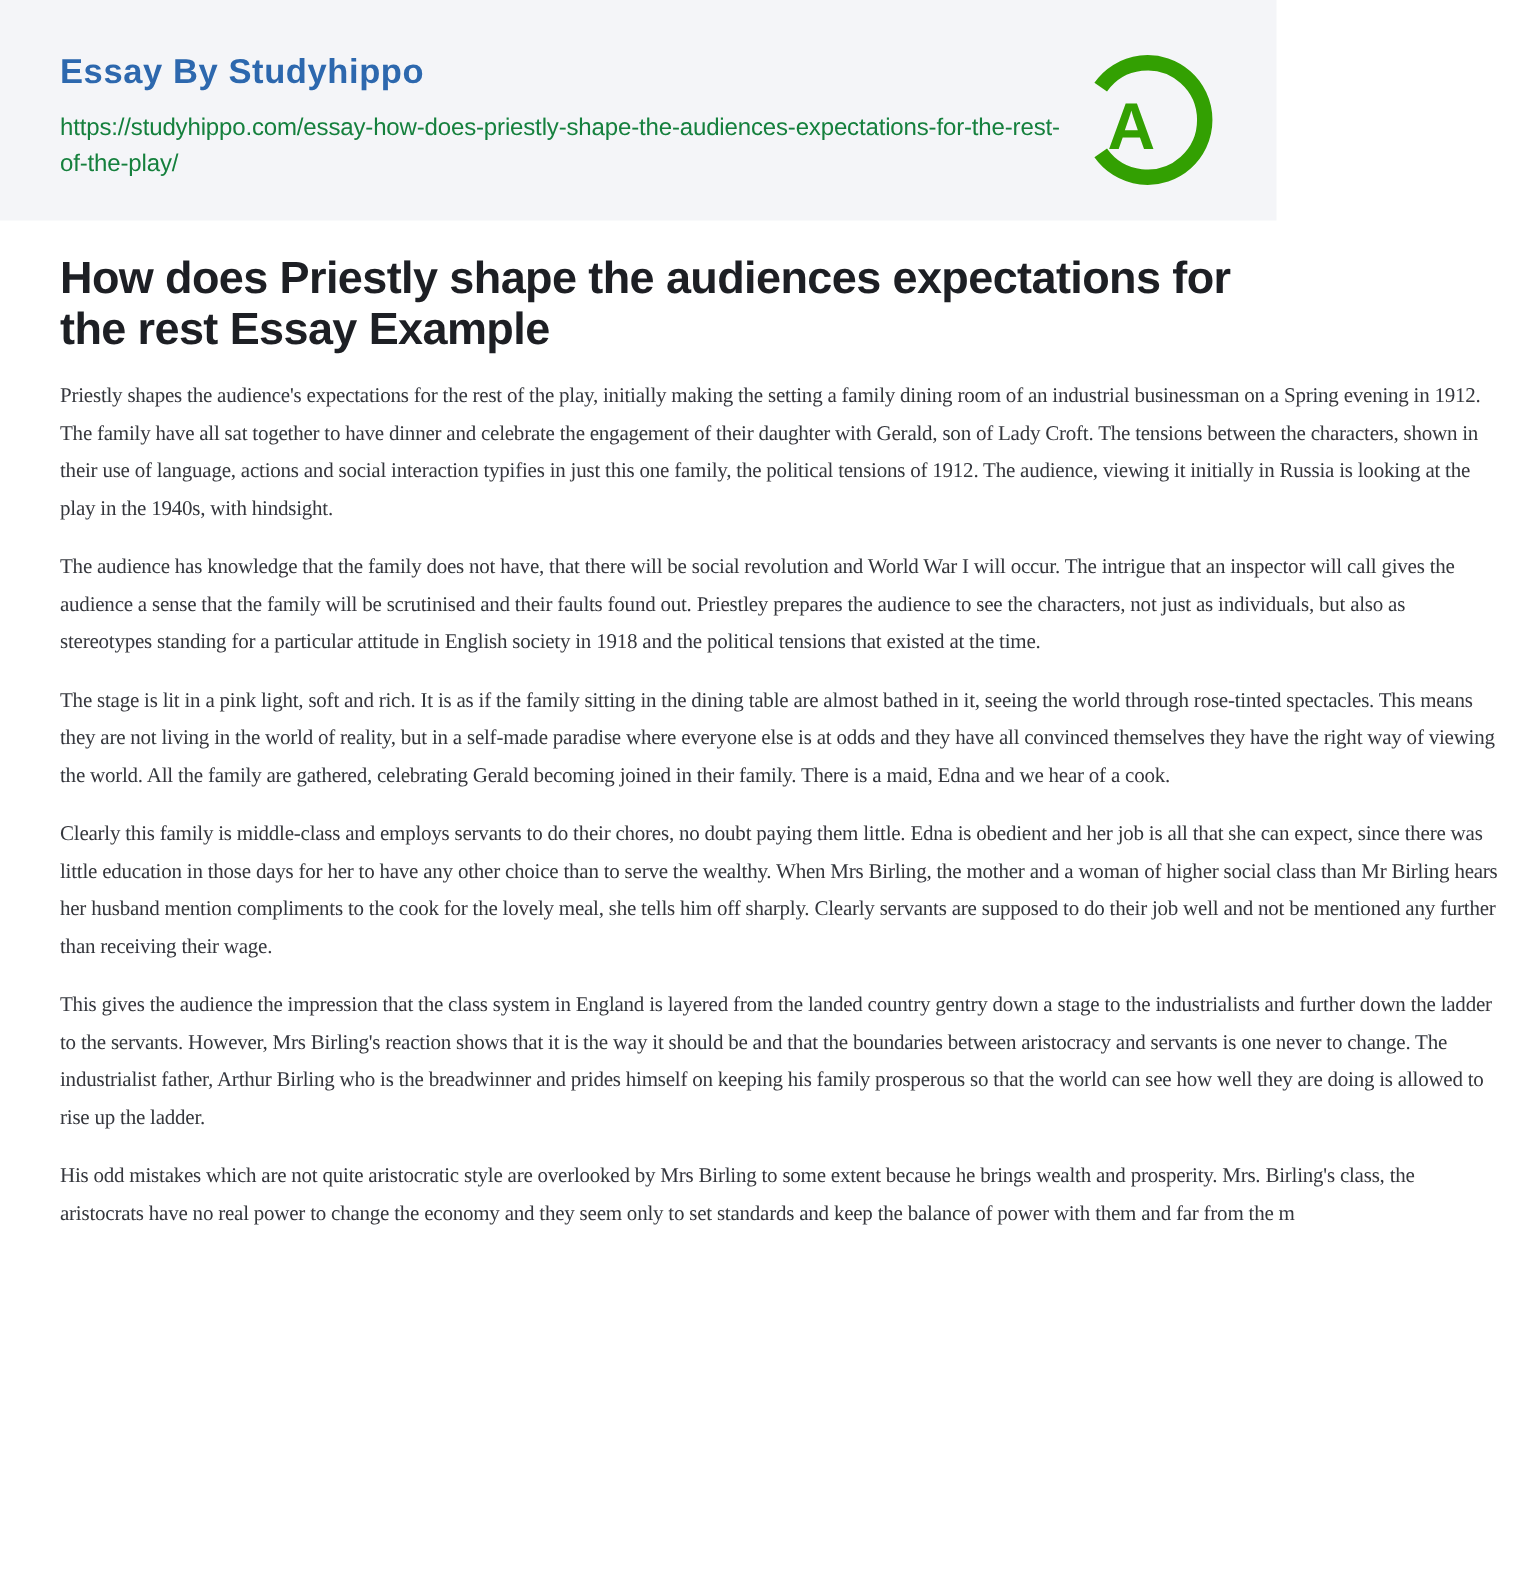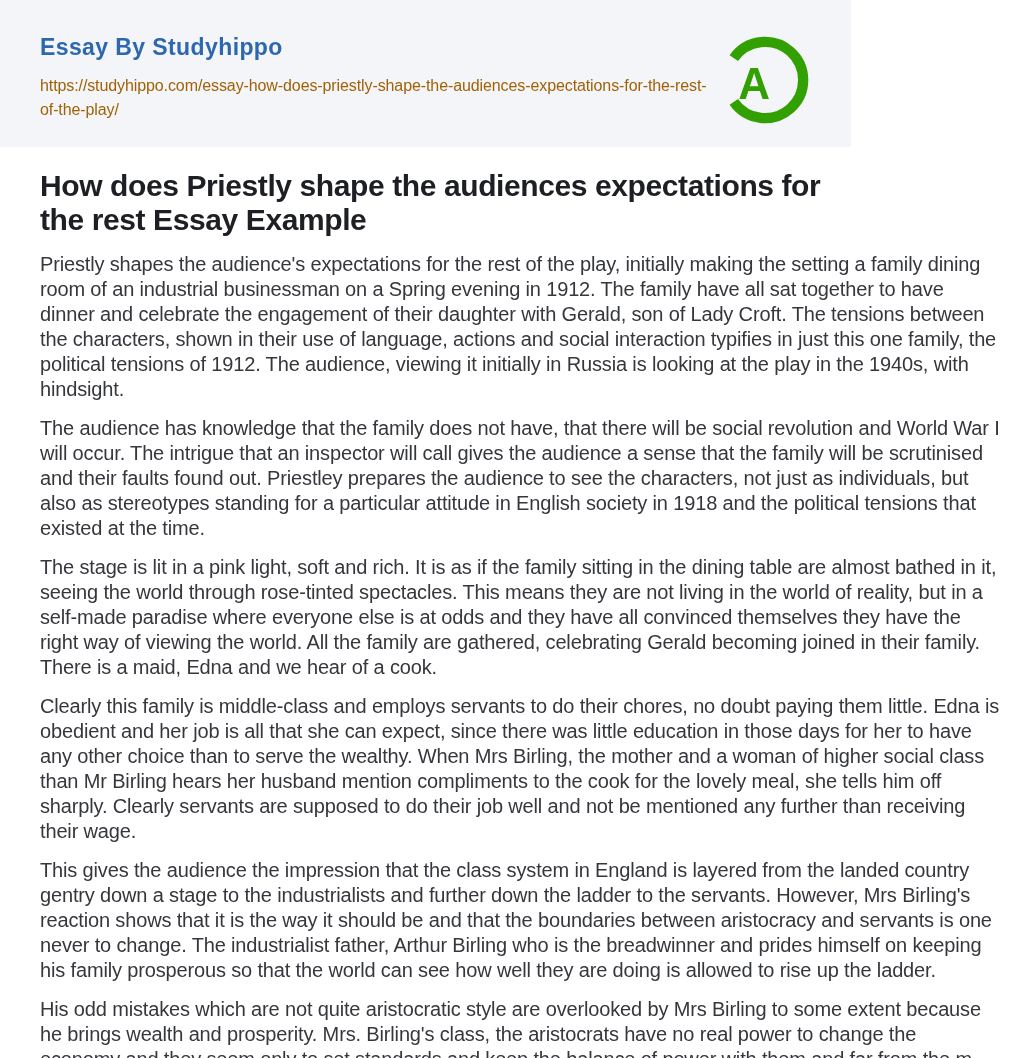--- a/index.html
+++ b/index.html
@@ -28,21 +28,21 @@
   .site-header-left { max-width: 830px; }
   .site-title {
     color: #2d68ae;
     font-size: 23px;
     font-weight: 700;
     letter-spacing: 0.4px;
     margin-bottom: 13px;
   }
   .site-url {
     display: block;
-    color: #a16207;
+    color: #15803d;
     font-size: 16px;
     line-height: 24px;
     letter-spacing: -0.1px;
     text-decoration: none;
     max-width: 800px;
     overflow-wrap: break-word;
     word-break: break-word;
   }
   .logo {
     flex: 0 0 auto;
@@ -60,24 +60,25 @@
     color: #1d1f24;
     font-size: 30px;
     line-height: 34px;
     font-weight: 700;
     letter-spacing: -0.4px;
     max-width: 790px;
     margin-bottom: 15px;
   }
   .article-body p {
     color: #35373d;
-    font-size: 20px;
+    font-size: 14px;
     line-height: 25px;
     letter-spacing: -0.15px;
     margin-bottom: 14px;
+    font-family: Liberation Serif, serif;
   }
 </style>
 </head>
 <body>
 
 <div class="page">
 
   <header class="site-header">
     <div class="site-header-left">
       <div class="site-title">Essay By Studyhippo</div>

